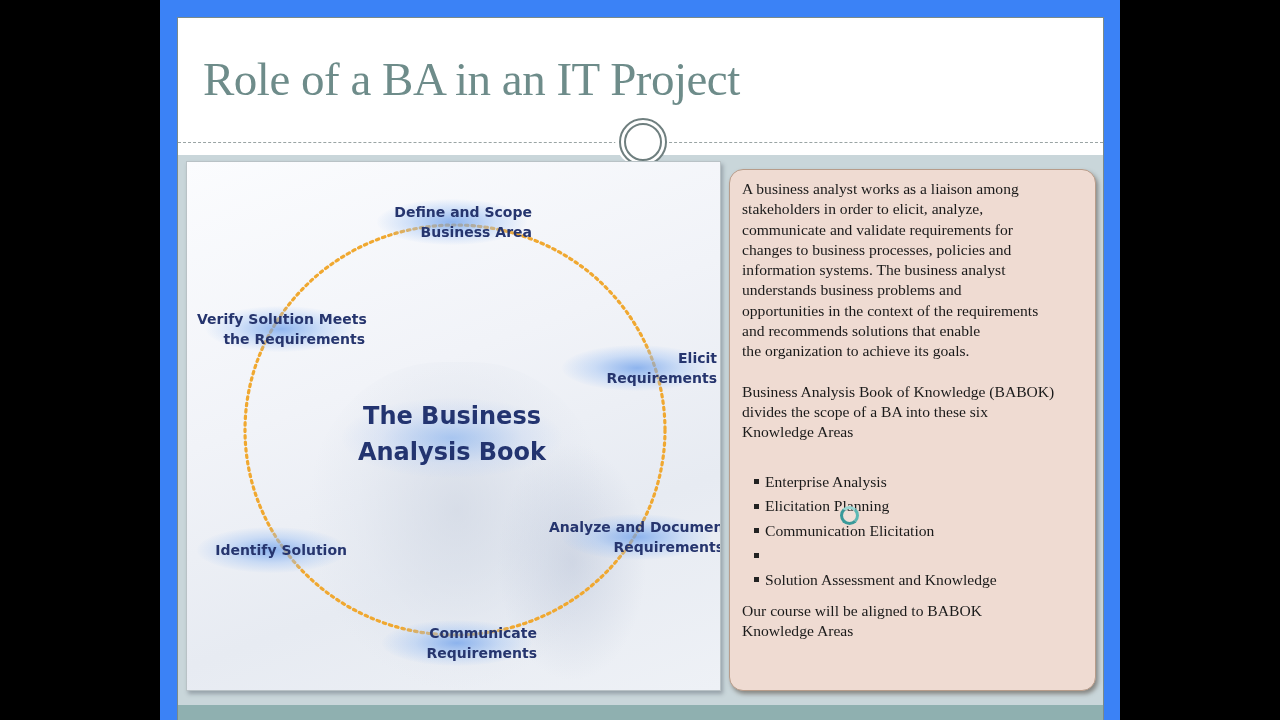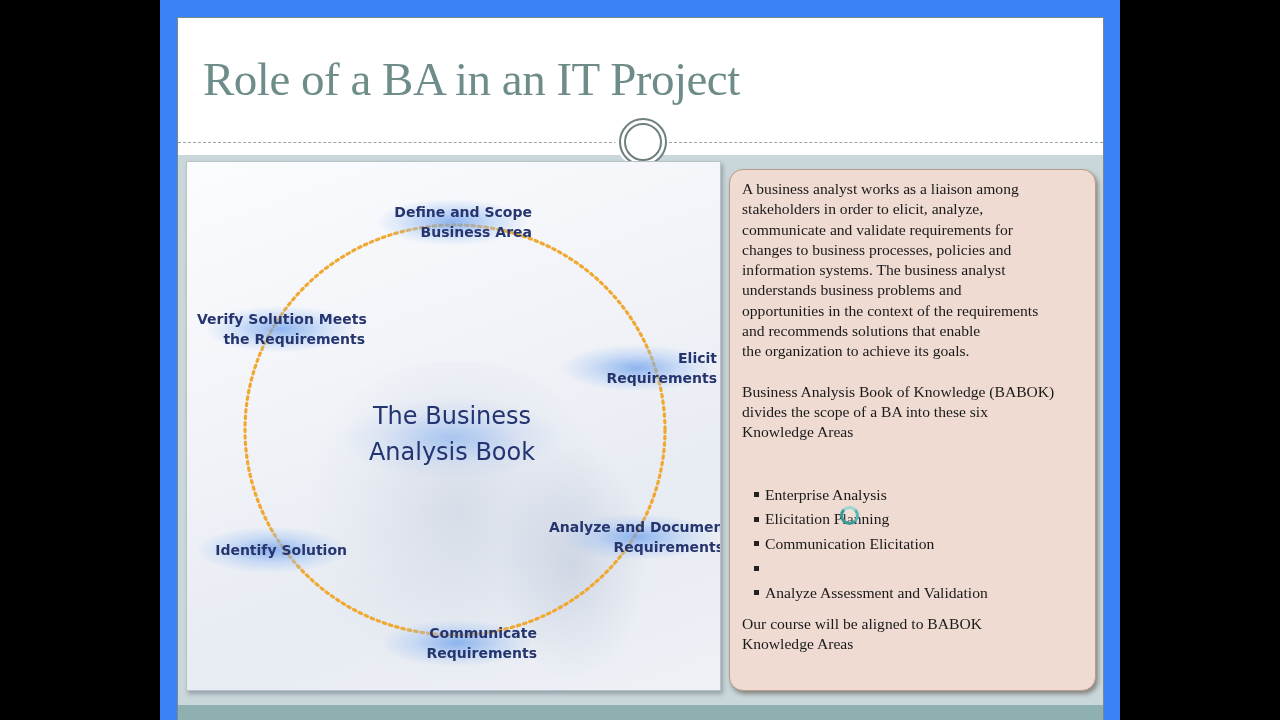--- a/index.html
+++ b/index.html
@@ -69,41 +69,41 @@
   }
   .node .glow {
     position: absolute; left: 50%; top: 50%; transform: translate(-50%, -50%);
     width: 150px; height: 46px; border-radius: 50%;
     background: radial-gradient(ellipse at center, rgba(110,160,235,0.75) 0%, rgba(160,195,245,0.45) 40%, rgba(255,255,255,0) 72%);
     z-index: 0;
   }
   .node span.t { position: relative; z-index: 1; display: block; }
   .center-title {
     position: absolute; left: 150px; top: 236px; width: 230px; text-align: center;
-    font-family: "DejaVu Sans", sans-serif; font-weight: normal;
+    font-family: "DejaVu Sans", sans-serif; font-weight: bold;
     color: #233470; font-size: 24px; line-height: 36px;
   }
   .center-title .glow {
     position: absolute; left: 5px; top: 0; width: 220px; height: 80px; border-radius: 50%;
     background: radial-gradient(ellipse at center, rgba(120,170,240,0.55) 0%, rgba(190,210,245,0.3) 45%, rgba(255,255,255,0) 72%);
   }
   .center-title span.t { position: relative; display: block; }
 
   
   .text-panel {
     position: absolute; left: 551px; top: 151px; width: 367px; height: 522px;
     background: #efdbd2; border-radius: 14px;
     border: 1px solid #b79c8a;
     box-shadow: 2px 3px 4px rgba(80,70,60,0.55);
     padding: 9px 12px;
     font-family: "Liberation Serif", serif; font-size: 15.6px; line-height: 20.3px; color: #1a1a1a;
   }
   .text-panel p { white-space: pre-line; }
   .spacer { height: 20px; }
-  .kn-list { list-style: none; margin-top: 40px; padding-left: 12px; }
+  .kn-list { list-style: none; margin-top: 27px; padding-left: 12px; }
   .kn-list li { display: flex; align-items: center; height: 24.5px; }
   .bullet {
     display: inline-block; width: 5px; height: 5px; background: #222; margin-right: 6px;
   }
   .closing { margin-top: 9px; white-space: pre-line; }
 
   
   .cursor {
     position: absolute; left: 840px; top: 506px; width: 19px; height: 19px;
     border-radius: 50%; border: 3px solid #3a9a9a;
@@ -191,21 +191,21 @@
           </li>
         <li>
             <span class="bullet"></span>
             <span>Communication Elicitation</span>
           </li>
         <li>
             <span class="bullet"></span>
           </li>
         <li>
             <span class="bullet"></span>
-            <span>Analyze Assessment  and Validation</span>
+            <span>Solution Assessment  and Knowledge</span>
           </li>
       </ul>
       <p class="closing">Our course will be aligned to BABOK
 Knowledge Areas</p>
     </div>
   </div>
 </div>
 
 <div class="cursor"></div>
 

